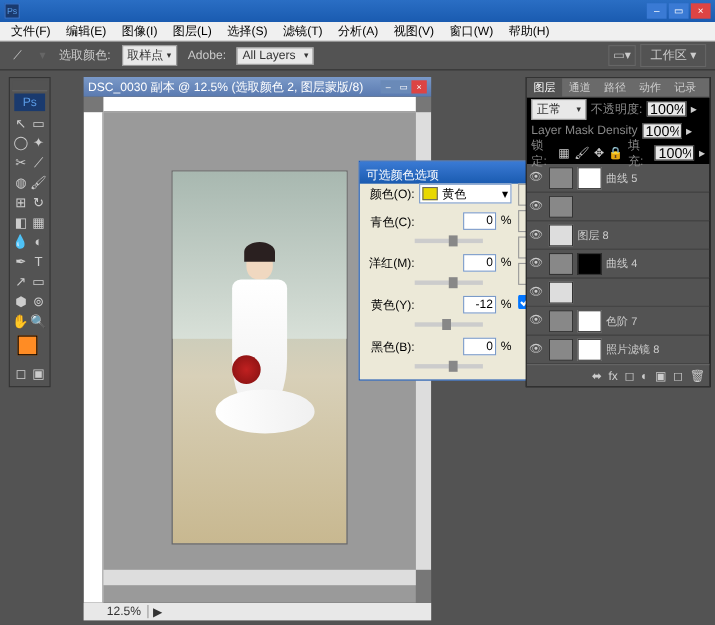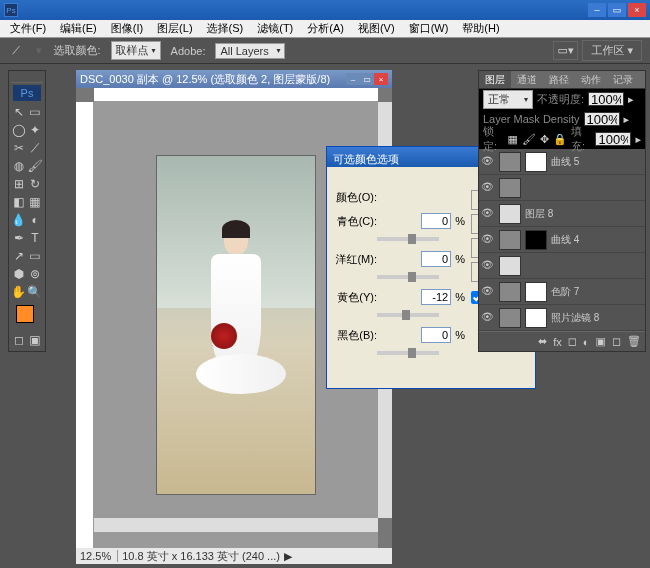--- a/index.html
+++ b/index.html
@@ -32,28 +32,28 @@
 .ruler-left{position:absolute;top:14px;left:0;bottom:0;width:18px;background:#fff;border-right:1px solid #999}
 .canvas-area{margin:14px 14px 0 18px;flex:1;background:#9a9a9a;display:flex;align-items:center;justify-content:center;overflow:hidden}
 .photo{width:160px;height:340px;background:linear-gradient(180deg,#c8d4d0 0%,#b8c8c0 25%,#d8d0b8 55%,#c8b890 100%);position:relative;border:1px solid #666}
 .sky{position:absolute;top:0;left:0;right:0;height:45%;background:linear-gradient(180deg,#a8b8b0,#d8e0d8)}
 .person{position:absolute;top:20%;left:50%;transform:translateX(-50%);width:70px;height:180px}
 .head{width:24px;height:30px;background:#f0d8c0;border-radius:50% 50% 40% 40%;margin:0 auto;position:relative}
 .hair{position:absolute;top:-4px;left:-2px;right:-2px;height:18px;background:#2a2020;border-radius:50% 50% 0 0}
 .dress{width:50px;height:120px;background:linear-gradient(#fff,#f0f0f0);margin:0 auto;border-radius:8px 8px 40% 40%;position:relative}
 .dress::after{content:"";position:absolute;bottom:-20px;left:-15px;right:-25px;height:40px;background:linear-gradient(90deg,#fff,#f0f0f0);border-radius:50%}
 .flowers{position:absolute;top:55%;left:10px;width:26px;height:26px;background:radial-gradient(#c02020,#801010);border-radius:50%}
-.doc-status{height:16px;background:#e8e8e8;display:flex;align-items:center;padding:0 4px;font-size:10px;color:#333;gap:4px}
+.doc-status{height:16px;background:#e8e8e8;display:flex;align-items:center;padding:0 21px;font-size:10px;color:#333;gap:4px}
 .doc-status>span:first-child{border-right:1px solid #999;padding-right:6px}
 .scrollbar-h{position:absolute;bottom:16px;left:18px;right:14px;height:14px;background:#ddd}
 .scrollbar-v{position:absolute;top:14px;right:0;bottom:30px;width:14px;background:#ddd}
 .dialog{position:absolute;left:326px;top:82px;width:210px;background:#ece9d8;border:1px solid #0a4ab0}
 .dialog-title{height:20px;background:linear-gradient(#3a7ad4,#1a5bb0);color:#fff;display:flex;align-items:flex-end;padding:0 6px}
 .dialog-close{margin-left:auto;width:16px;height:14px;background:#d44;display:flex;align-items:center;justify-content:center;cursor:pointer;font-size:9px}
-.dialog-body{padding:23px 6px;display:flex;gap:6px}
+.dialog-body{padding:0 6px;display:flex;gap:6px}
 .dialog-fields{flex:1}
 .field-row{display:flex;align-items:center;margin-bottom:8px;gap:4px}
 .field-row label{width:44px;text-align:right}
 .field-input{width:30px;height:16px;background:#fff;border:1px solid #7a9ac8;text-align:right;padding:0 2px}
 .color-select{flex:1;height:18px;background:#fff;border:1px solid #7a9ac8;display:flex;align-items:center;padding:0 2px;gap:4px}
 .color-chip{width:14px;height:12px;background:#e8d800;border:1px solid #666}
 .slider{width:100%;height:4px;background:#ccc;margin:2px 0 10px 44px;width:calc(100% - 70px);position:relative}
 .slider-thumb{position:absolute;width:8px;height:10px;background:#888;top:-3px;left:50%}
 .dialog-buttons{display:flex;flex-direction:column;gap:4px;width:58px}
 .dialog-buttons button{height:20px;background:#ece9d8;border:1px solid #999;cursor:pointer;font-size:10px}
@@ -201,34 +201,38 @@
             <div class="dress"></div>
             <div class="flowers"></div>
           </div>
         </div>
       </div>
       <div class="scrollbar-v"></div>
       <div class="scrollbar-h"></div>
     </div>
     <div class="doc-status">
       <span>12.5%</span>
-      <span>10.8 英寸 x 16.133 英寸 (240 ...)</span>
       <span>▶</span>
     </div>
   </div>
 
   <div class="dialog">
     <div class="dialog-title">
       <span>可选颜色选项</span>
       <div class="dialog-close">×</div>
     </div>
     <div class="dialog-body">
       <div class="dialog-fields">
         <div class="field-row">
           <label>颜色(O):</label>
+          <div class="color-select">
+            <div class="color-chip"></div>
+            <span>黄色</span>
+            <span style="margin-left:auto">▾</span>
+          </div>
         </div>
         <div class="field-row">
           <label>青色(C):</label>
           <span style="flex:1"></span>
           <input class="field-input" value="0" style="">
           <span>%</span>
         </div>
         <div class="slider">
             <div class="slider-thumb"></div>
           </div>

